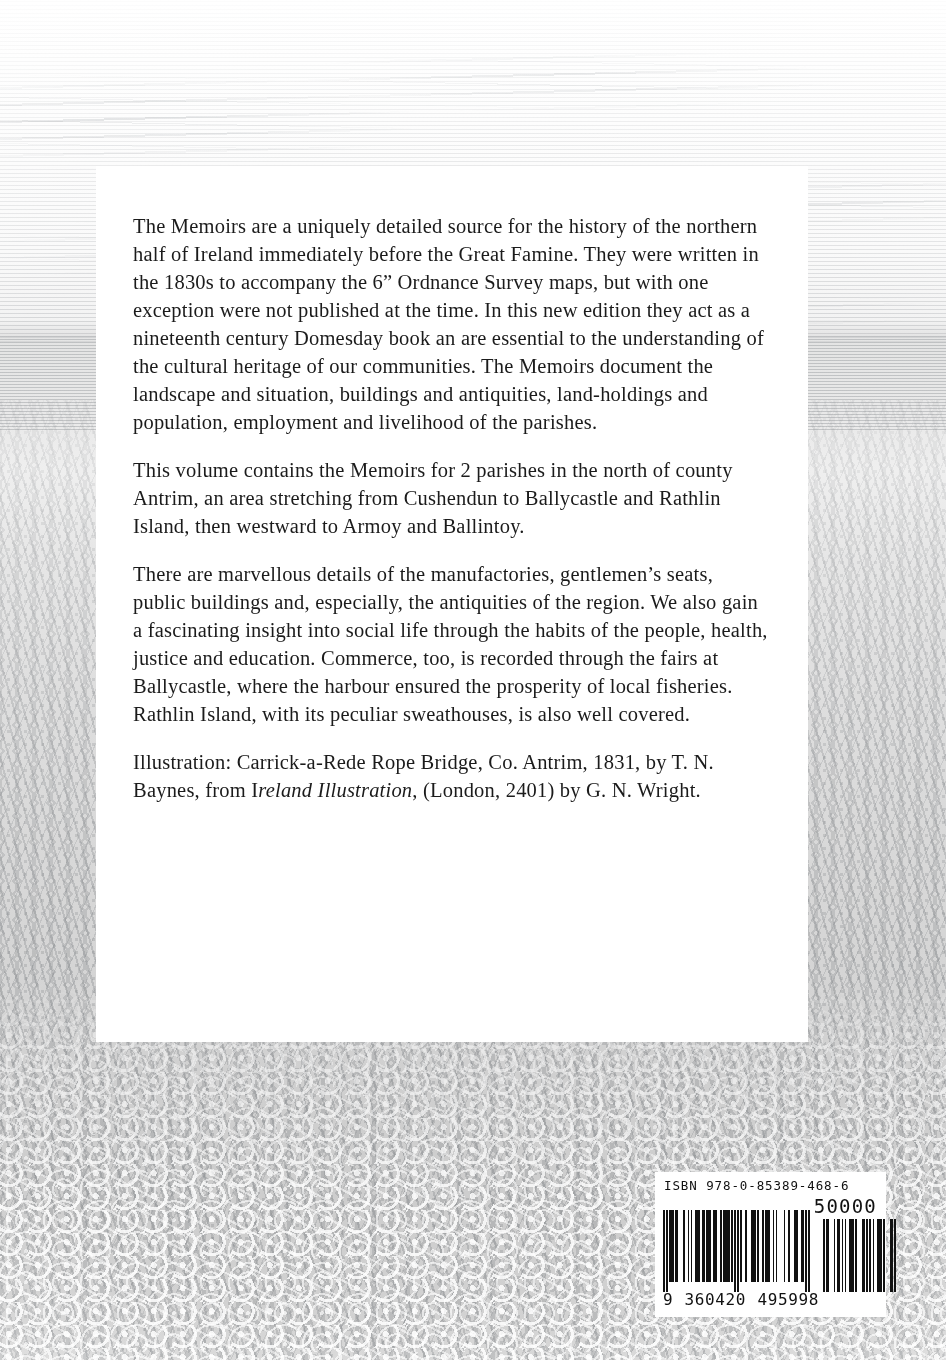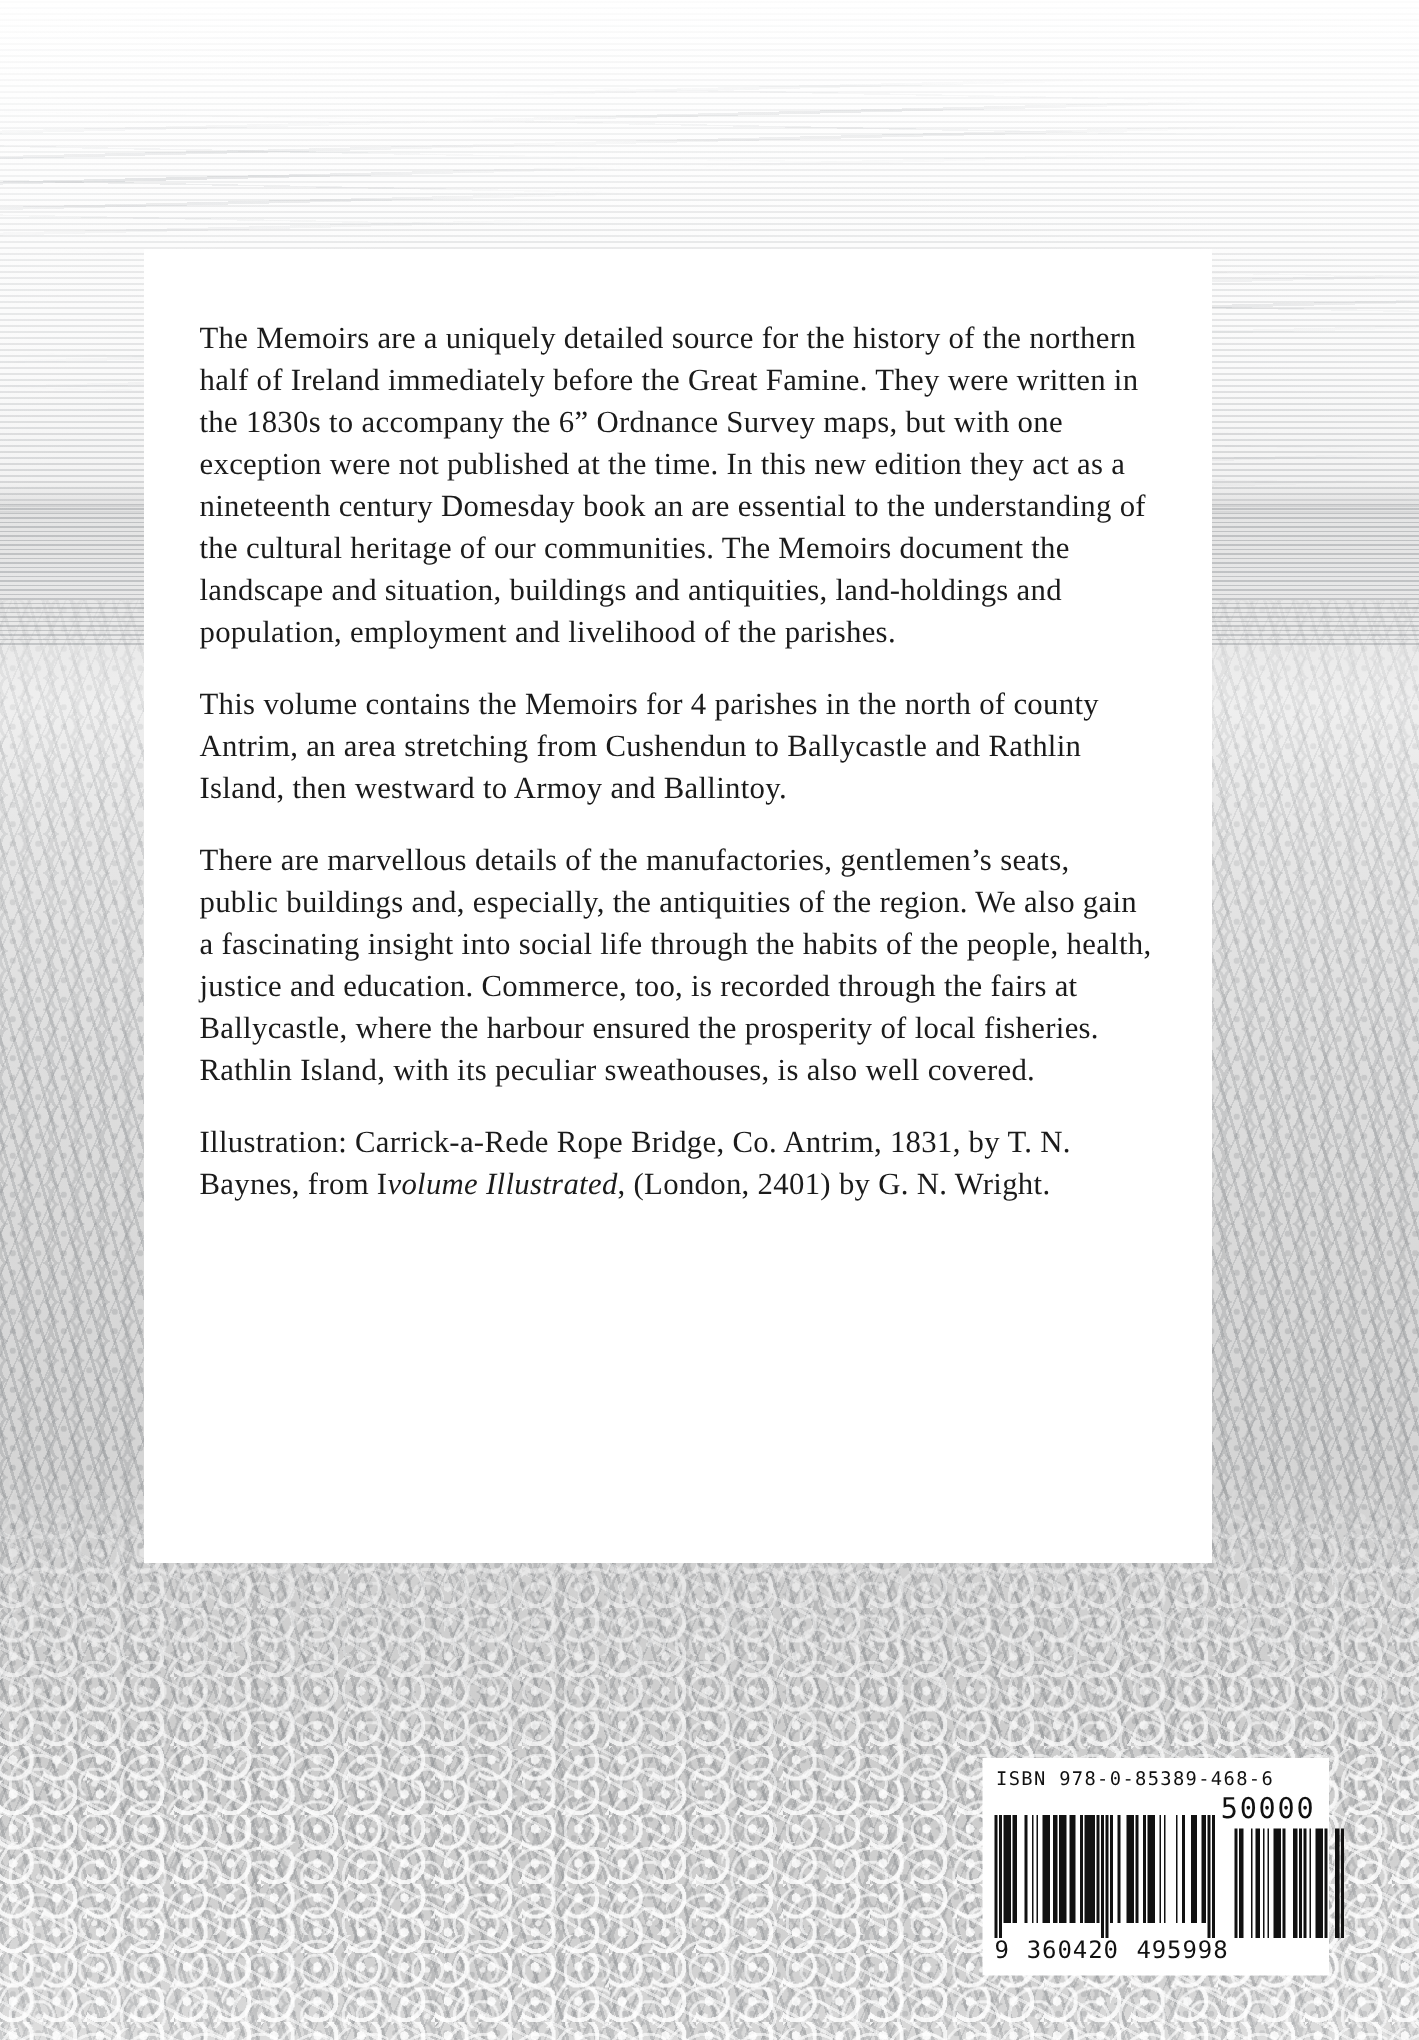--- a/index.html
+++ b/index.html
@@ -248,23 +248,23 @@
   <div class="bg-layer bg-tone"></div>
   <div class="bg-layer bg-hatch-sky"></div>
   <div class="bg-layer bg-clouds"></div>
   <div class="bg-layer bg-sea"></div>
   <div class="bg-layer bg-rock"></div>
   <div class="bg-layer bg-speckle"></div>
   <div class="bg-layer bg-vignette"></div>
 
   <div id="blurb-panel">
     <p class="blurb-p">The Memoirs are a uniquely detailed source for the history of the northern half of Ireland immediately before the Great Famine. They were written in the 1830s to accompany the 6” Ordnance Survey maps, but with one exception were not published at the time. In this new edition they act as a nineteenth century Domesday book an are essential to the understanding of the cultural heritage of our communities. The Memoirs document the landscape and situation, buildings and antiquities, land-holdings and population, employment and livelihood of the parishes.</p>
-    <p class="blurb-p">This volume contains the Memoirs for 4 parishes in the north of county Antrim, an area stretching from Cushendun to Ballycastle and Rathlin Island, then westward to Armoy and Ballintoy.</p>
+    <p class="blurb-p">This volume contains the Memoirs for 2 parishes in the north of county Antrim, an area stretching from Cushendun to Ballycastle and Rathlin Island, then westward to Armoy and Ballintoy.</p>
     <p class="blurb-p">There are marvellous details of the manufactories, gentlemen’s seats, public buildings and, especially, the antiquities of the region. We also gain a fascinating insight into social life through the habits of the people, health, justice and education. Commerce, too, is recorded through the fairs at Ballycastle, where the harbour ensured the prosperity of local fisheries. Rathlin Island, with its peculiar sweathouses, is also well covered.</p>
-    <p class="blurb-p blurb-credit"><span>Illustration: Carrick-a-Rede Rope Bridge, Co. Antrim, 1831, by T. N. Baynes, from I</span><span class="ital">volume Illustrated</span><span>, (London, 2401) by G. N. Wright.</span></p>
+    <p class="blurb-p blurb-credit"><span>Illustration: Carrick-a-Rede Rope Bridge, Co. Antrim, 1831, by T. N. Baynes, from I</span><span class="ital">reland Illustration</span><span>, (London, 2401) by G. N. Wright.</span></p>
   </div>
 
   <div id="barcode-block">
     <div class="isbn-line">ISBN 978-0-85389-468-6</div>
     <div class="addon-value">50000</div>
 
     <div class="bars-row">
       <div class="bars" id="main-bars">
           <span style="width: 1.55px; background: rgb(17, 17, 17);"></span>
           <span style="width: 1.55px; background: transparent;"></span>

